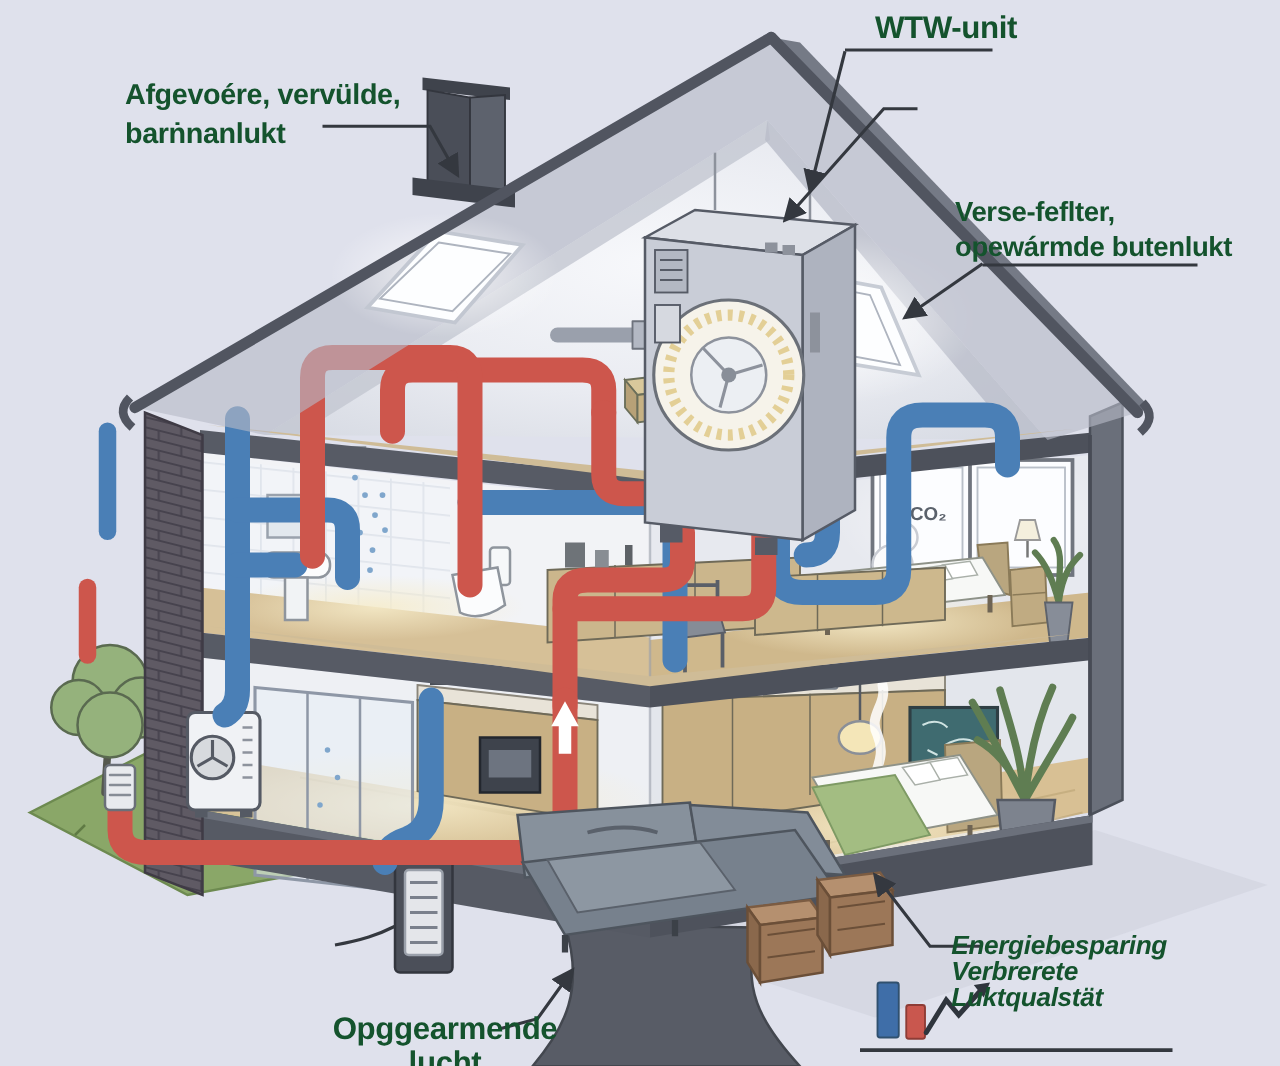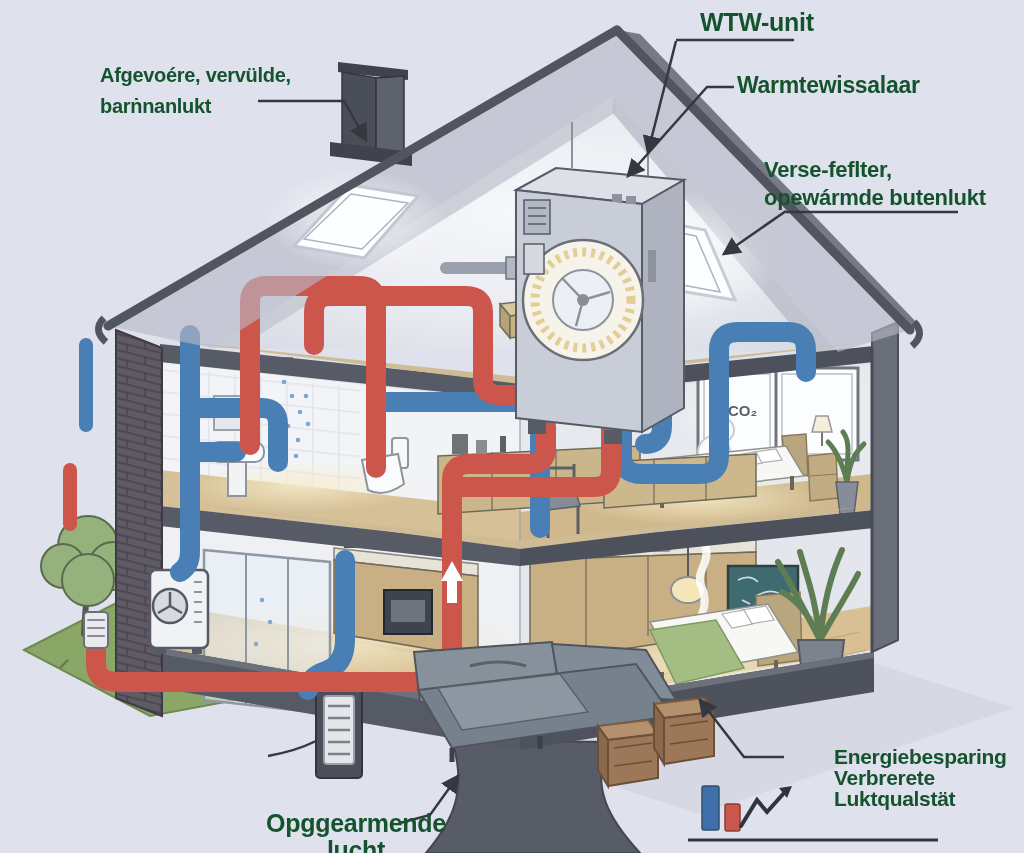--- a/index.html
+++ b/index.html
@@ -2,27 +2,27 @@
 <html><head>
 <meta charset="utf-8">
 <style>
   html,body{margin:0;padding:0;background:#dfe1ec;}
   .stage{position:relative;width:1024px;height:853px;background:#dfe1ec;overflow:hidden;
          font-family:"Liberation Sans",sans-serif;}
   .stage svg{position:absolute;left:0;top:0;}
   .label{position:absolute;color:#14532d;font-weight:700;letter-spacing:-0.3px;
          white-space:nowrap;z-index:5;}
   .label span{display:block;}
-  #lbl-exhaust{left:100px;top:60px;font-size:20px;line-height:31px;}
+  #lbl-exhaust{left:100px;top:60px;font-size:23px;line-height:31px;}
   #lbl-wtw{left:700px;top:8px;font-size:25px;}
   #lbl-hx{left:737px;top:72px;font-size:23px;}
   #lbl-filter{left:764px;top:156px;font-size:22px;line-height:28px;}
   #lbl-supply{left:116px;top:741px;width:162px;text-align:center;font-size:24px;line-height:26px;}
   #lbl-warmed{left:254px;top:810px;width:204px;text-align:center;font-size:25px;line-height:27px;}
-  #lbl-energy{left:834px;top:746px;font-size:21px;line-height:21px;}
+  #lbl-energy{left:761px;top:746px;font-size:21px;line-height:21px;font-style:italic;}
 </style>
 </head>
 <body>
 
 <div class="stage">
 
 <svg width="1024" height="853" viewBox="0 0 1024 853">
 <defs>
   <marker id="arr" viewBox="0 0 10 10" refX="8.5" refY="5" markerWidth="7.5" markerHeight="7.5" orient="auto-start-reverse">
     <path d="M0,0 L10,5 L0,10 Z" fill="#34383f"></path>
@@ -375,23 +375,20 @@
 
 <div class="label" id="lbl-exhaust">
   <span>Afgevoére, vervülde,</span>
   <span>barṅnanlukt</span>
 </div>
 
 <div class="label" id="lbl-wtw">
   <span>WTW-unit</span>
 </div>
 
-<div class="label" id="lbl-hx">
-  <span>Warmtewissalaar</span>
-</div>
 
 <div class="label" id="lbl-filter">
   <span>Verse-feflter,</span>
   <span>opewármde butenlukt</span>
 </div>
 
 
 <div class="label" id="lbl-warmed">
   <span>Opggearmende</span>
   <span>lucht</span>

